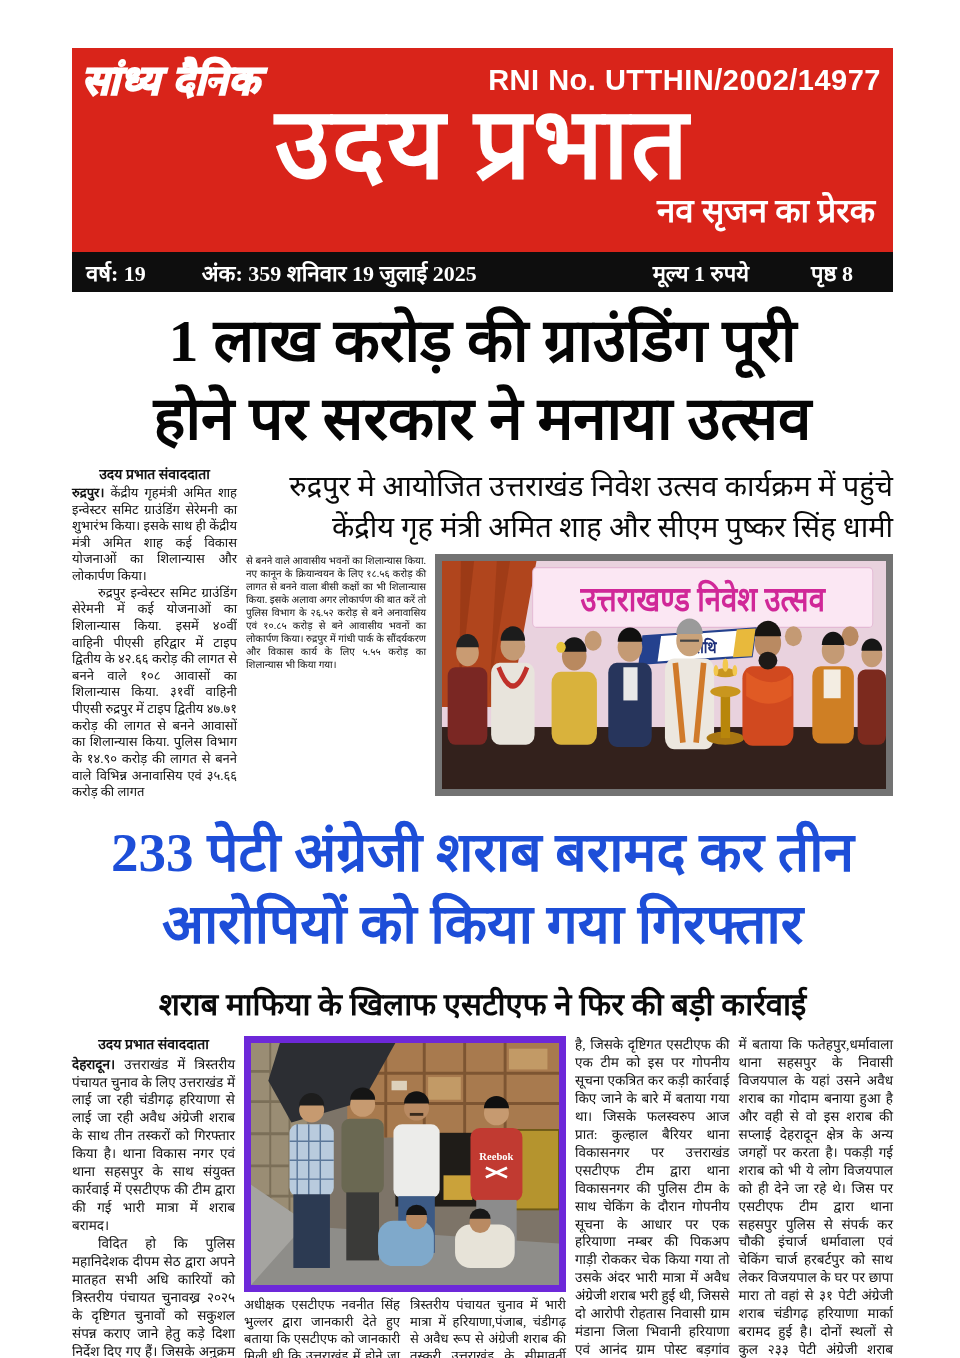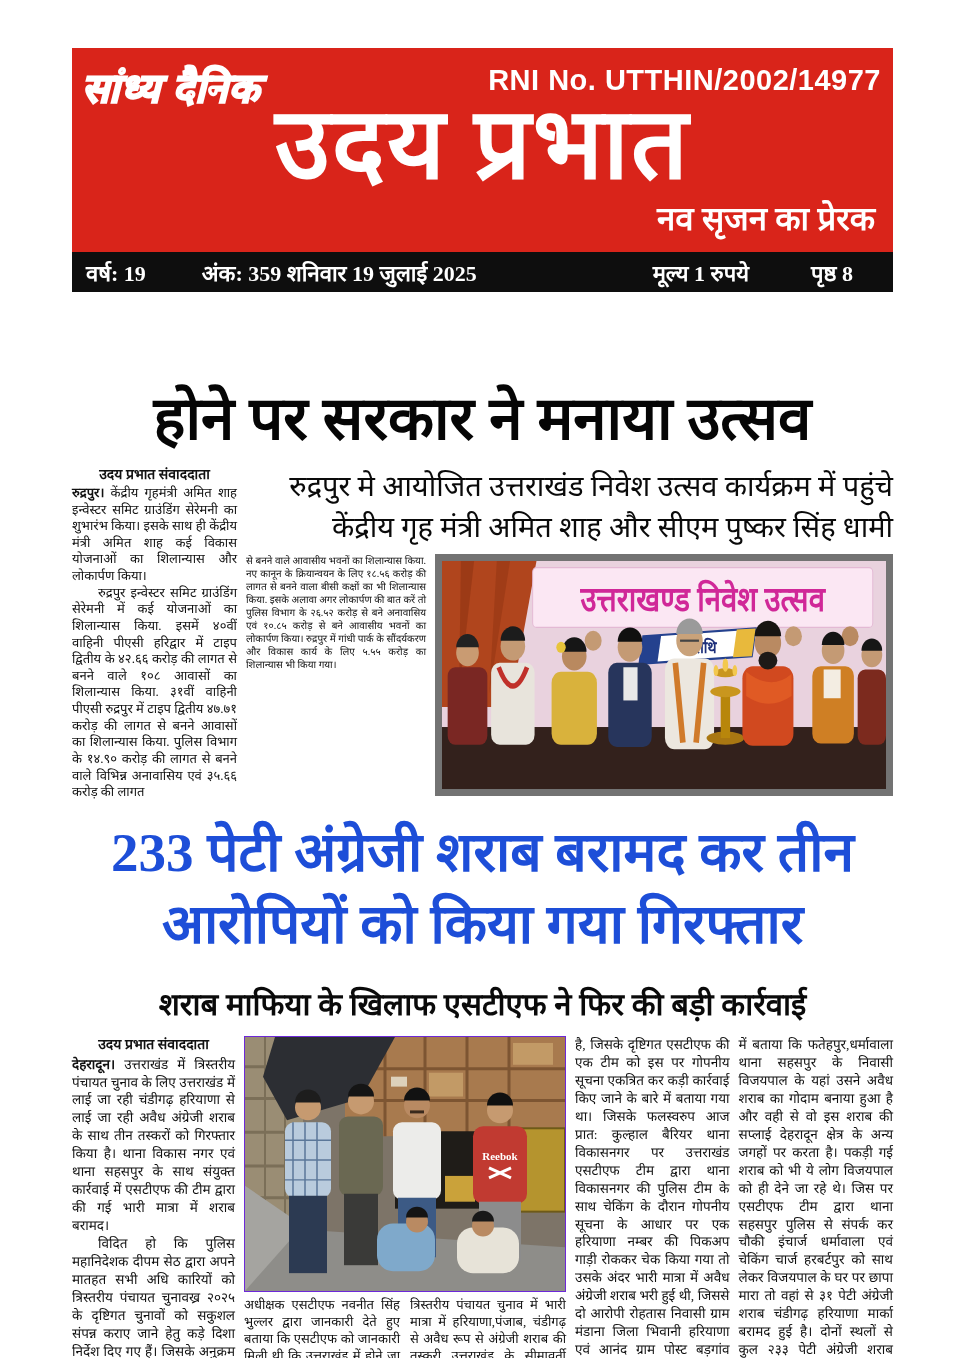--- a/index.html
+++ b/index.html
@@ -5,28 +5,28 @@
   * { margin:0; padding:0; box-sizing:border-box; }
   html,body { background:#ffffff; }
   body { font-family:"Liberation Serif","DejaVu Serif",serif; color:#111; }
   .sheet { position:relative; width:960px; height:1358px; background:#fff; overflow:hidden;
            padding:48px 67px 0 72px; }
 
   
   .masthead { position:relative; height:204px; background:#d9241a; }
   .edition { position:absolute; left:10px; top:10px; font-family:"Liberation Sans","DejaVu Sans",sans-serif;
              font-style:italic; font-weight:800; font-size:40px; line-height:1.1;
-             color:#d9241a; -webkit-text-stroke:2.2px #ffffff; letter-spacing:1px;margin-top:8px; }
+             color:#d9241a; -webkit-text-stroke:2.2px #ffffff; letter-spacing:1px; }
   @supports not (-webkit-text-stroke:1px #fff) { .edition { color:#fff; } }
   .rni { position:absolute; right:12px; top:16px; color:#fff; font-weight:700; font-size:29px;
          font-family:"Liberation Sans","DejaVu Sans",sans-serif; letter-spacing:0.5px; }
   .paper-title { position:absolute; left:0; right:0; top:44px; text-align:center; color:#fff;
                  font-weight:800; font-size:100px; line-height:1.05; letter-spacing:2px;
                  font-family:"Liberation Serif","DejaVu Serif",serif; }
-  .tagline { position:absolute; right:18px; bottom:12px; color:#fff; font-weight:700; font-size:33px; }
+  .tagline { position:absolute; right:18px; bottom:20px; color:#fff; font-weight:700; font-size:33px; }
 
   
   .infobar { display:flex; align-items:center; height:40px; background:#0e0e0e; color:#fff;
              font-weight:700; font-size:22px; padding:0 14px; }
   .infobar .issue { margin-left:56px; }
   .infobar .price { margin-left:auto; }
   .infobar .pageno { margin-left:62px; margin-right:26px; }
 
   
   .headline1 { margin-top:10px; text-align:center; font-weight:800; font-size:60px;
@@ -48,21 +48,21 @@
 
   .byline { text-align:center; font-weight:700; font-size:14px; margin-bottom:1px; }
   .dateline { font-weight:700; }
   p.cont { margin:0; }
   p.ind { text-indent:26px; margin:0; }
 
   
   .story2 { display:flex; gap:9px; margin-top:12px; }
   .s2col1 { flex:0 0 163px; font-size:13.5px; line-height:1.33; text-align:justify; }
   .s2mid { flex:0 0 322px; }
-  .photo2 { width:322px; height:256px; border:1px solid #6d28d9; overflow:hidden; }
+  .photo2 { width:322px; height:256px; border:7px solid #6d28d9; overflow:hidden; }
   .caprow { display:flex; gap:10px; margin-top:4px; }
   .capcol { flex:1; font-size:13px; line-height:1.32; text-align:justify; }
   .s2col3, .s2col4 { flex:1; font-size:13.5px; line-height:1.33; text-align:justify; }
 </style>
 </head>
 <body>
 
 <div class="sheet">
 
   <header class="masthead">
@@ -73,21 +73,21 @@
   </header>
 
   <div class="infobar">
     <span class="yr">वर्ष: 19</span>
     <span class="issue">अंक:  359 शनिवार 19 जुलाई 2025</span>
     <span class="price">मूल्य 1 रुपये</span>
     <span class="pageno">पृष्ठ 8</span>
   </div>
 
   <h1 class="headline1">
-    <br>
+    <span>1 लाख करोड़ की ग्राउंडिंग पूरी</span><br>
     <span>होने पर सरकार ने मनाया उत्सव</span>
   </h1>
 
   <section class="story1">
     <div class="s1col1">
       <div class="byline">उदय प्रभात संवाददाता</div>
       <p class="cont"><b class="dateline">रुद्रपुर।</b> <span>केंद्रीय गृहमंत्री अमित शाह इन्वेस्टर समिट ग्राउंडिंग सेरेमनी का शुभारंभ किया। इसके साथ ही केंद्रीय मंत्री अमित शाह कई विकास योजनाओं का शिलान्यास और लोकार्पण किया।</span></p>
       <p class="ind">रुद्रपुर इन्वेस्टर समिट ग्राउंडिंग सेरेमनी में कई योजनाओं का शिलान्यास किया. इसमें ४०वीं वाहिनी पीएसी हरिद्वार में टाइप द्वितीय के ४२.६६ करोड़ की लागत से बनने वाले १०८ आवासों का शिलान्यास किया. ३१वीं वाहिनी पीएसी रुद्रपुर में टाइप द्वितीय ४७.७१ करोड़ की लागत से बनने आवासों का शिलान्यास किया. पुलिस विभाग के १४.९० करोड़ की लागत से बनने वाले विभिन्न अनावासिय एवं ३५.६६ करोड़ की लागत</p>
     </div>
 

